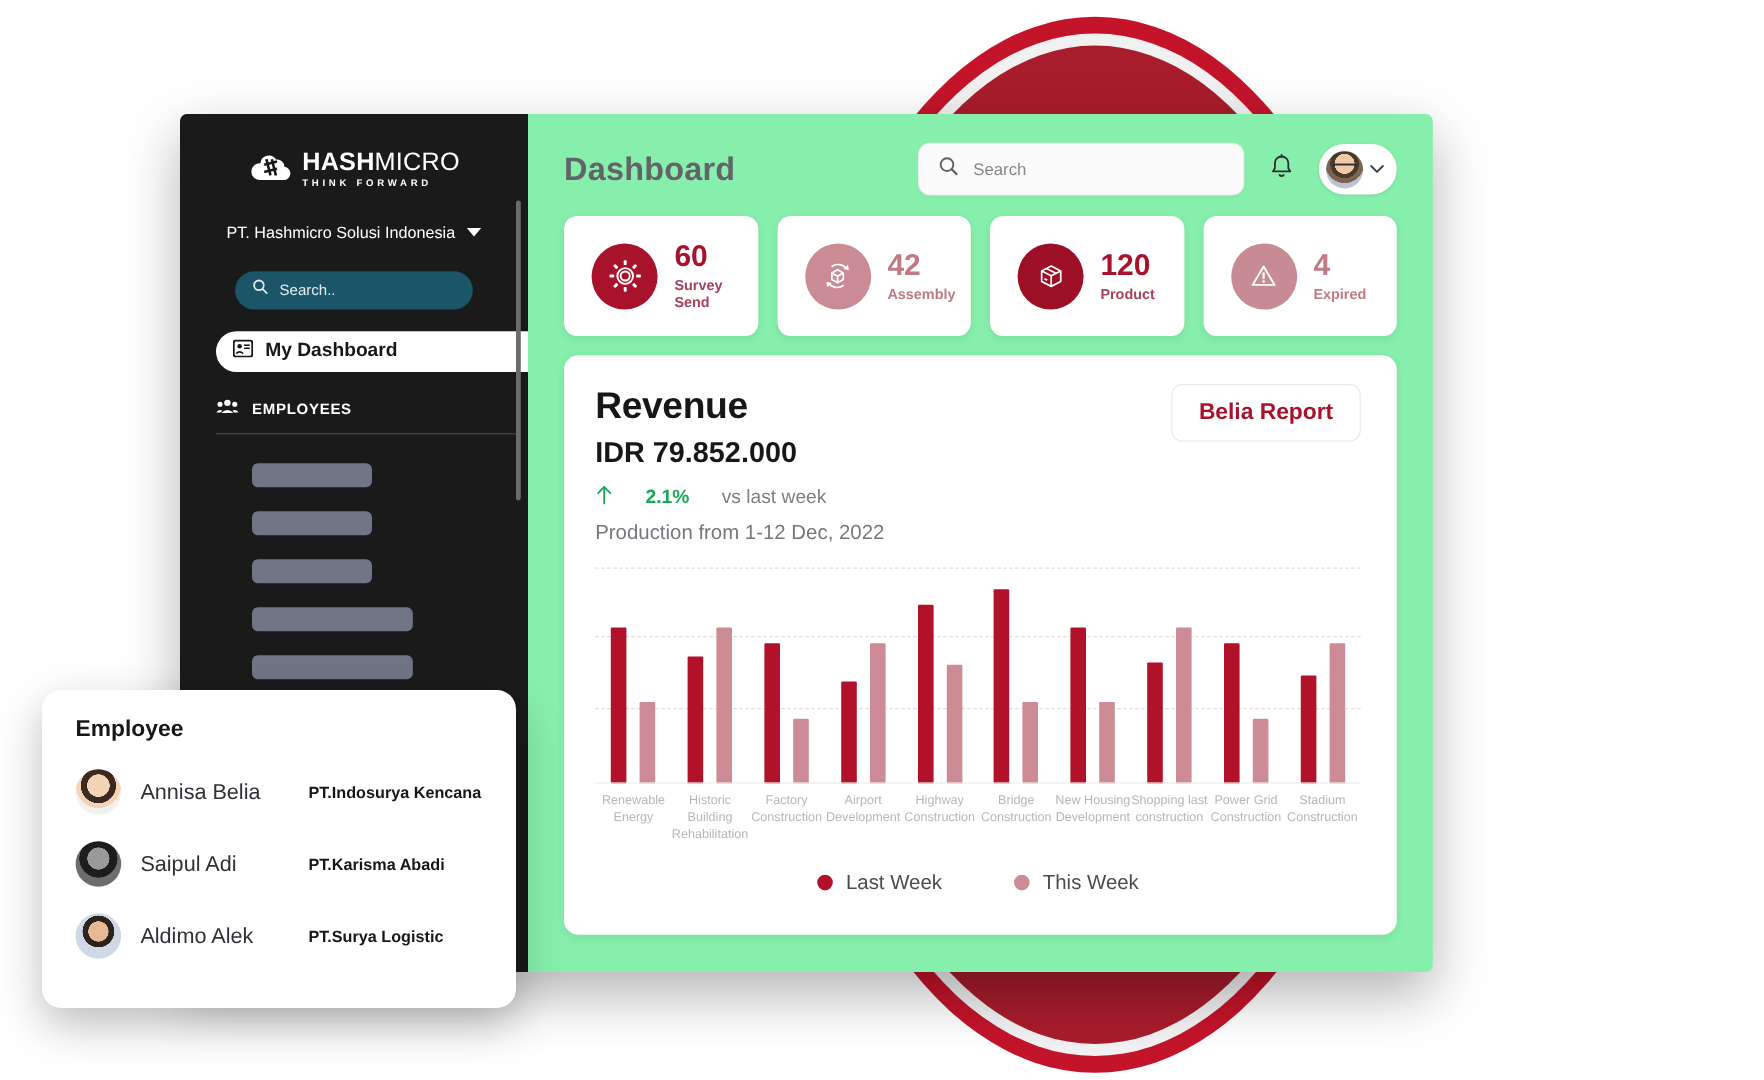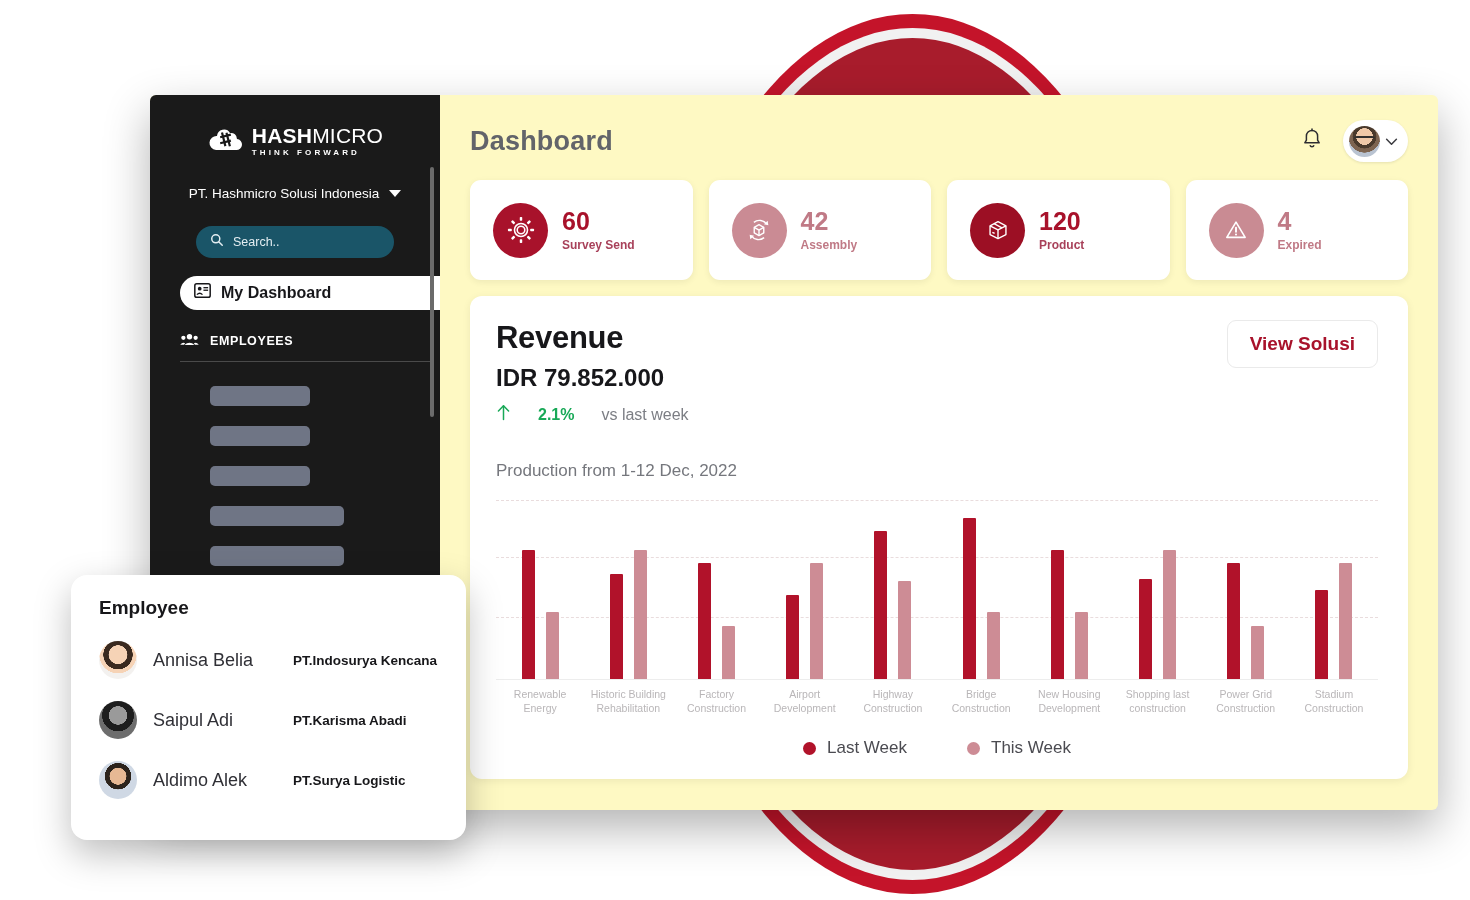--- a/index.html
+++ b/index.html
@@ -32,22 +32,22 @@
     left: 678px; top: 38px;
     width: 469px; height: 832px;
     border-radius: 50%;
     background: #a81c2c;
   }
 
   
   .app-window {
     position: absolute;
     left: 150px; top: 95px;
-    width: 1288px; height: 715px;
-    background: #fef9c3;
+    width: 1044px; height: 715px;
+    background: #86efac;
     border-radius: 6px;
     box-shadow: 0 18px 46px rgba(0,0,0,0.30);
     overflow: hidden;
     display: flex;
   }
 
   
   .sidebar {
     width: 290px;
     background: #1a1a1a;
@@ -149,21 +149,21 @@
     margin-top: 16px; background: #ffffff; border-radius: 12px;
     height: 483px; padding: 24px 30px 0 26px; position: relative;
     box-shadow: 0 2px 8px rgba(0,0,0,0.07);
   }
   .rev-head { display: flex; justify-content: space-between; align-items: flex-start; }
   .rev-title { font-size: 31px; font-weight: 700; color: #17171a; letter-spacing: -0.3px; }
   .rev-amount { font-size: 24px; font-weight: 600; color: #17171a; margin-top: 8px; }
   .rev-delta { display: flex; align-items: center; gap: 27px; margin-top: 12px; font-size: 16px; }
   .rev-delta-pct { color: #18a957; font-weight: 700; }
   .rev-delta-note { color: #7c7e84; }
-  .rev-sub { margin-top: 36px; font-size: 17px; color: #75777d; }
+  .rev-sub { margin-top: 8px; font-size: 17px; color: #75777d; }
   .view-report-btn {
     border: 1px solid #eaeaea; background: #fff; color: #a8122b;
     font-size: 19px; font-weight: 600; border-radius: 9px;
     padding: 12px 22px; cursor: pointer;
     font-family: "Liberation Sans", sans-serif;
   }
 
   
   .chart-area { position: relative; margin-top: 14px; height: 185px; }
   .gridline { position: absolute; left: 0; right: 0; height: 0; border-top: 1px dashed #e9dcdd; }
@@ -180,21 +180,20 @@
   .legend { display: flex; justify-content: center; gap: 60px; margin-top: 23px; }
   .legend-item { display: flex; align-items: center; gap: 11px; font-size: 17px; color: #4b4b51; }
   .legend-dot { width: 13px; height: 13px; border-radius: 50%; }
 
   
   .employee-card {
     position: absolute; left: 35px; top: 575px;
     width: 395px; height: 265px; background: #ffffff; border-radius: 16px;
     box-shadow: 0 14px 36px rgba(0,0,0,0.26);
     padding: 22px 26px 0 28px;
-    margin-left: 36px;
   }
   .employee-title { font-size: 19px; font-weight: 700; color: #17171a; }
   .emp-row { display: flex; align-items: center; margin-top: 22px; }
   .emp-avatar { width: 38px; height: 38px; border-radius: 50%; flex: 0 0 38px; overflow: hidden; position: relative; }
   .emp-name { font-size: 18px; color: #303036; margin-left: 16px; width: 140px; }
   .emp-company { font-size: 13.5px; font-weight: 700; color: #17171a; }
 </style>
 </head>
 <body>
 
@@ -279,20 +278,29 @@
       </div>
 
       <div class="side-scrollbar"></div>
     </div>
 
     <div class="content">
 
       <div class="topbar">
         <div class="page-title">Dashboard</div>
         <div class="topbar-right">
+          <div class="top-search">
+            <span>
+              <svg viewBox="0 0 18 18" width="17" height="17">
+                <circle cx="7.6" cy="7.6" r="5.6" fill="none" stroke="#5f6066" stroke-width="1.7"></circle>
+                <line x1="11.7" y1="11.7" x2="16" y2="16" stroke="#5f6066" stroke-width="1.9" stroke-linecap="round"></line>
+              </svg>
+            </span>
+            <span class="top-search-text">Search</span>
+          </div>
           <div class="bell-btn">
             <span>
               <svg viewBox="0 0 20 22" width="20" height="22">
                 <path d="M10 2.4 a5.6 5.6 0 0 1 5.6 5.6 v4.2 l1.6 2.6 H2.8 l1.6 -2.6 V8 A5.6 5.6 0 0 1 10 2.4 z" fill="none" stroke="#2d2d31" stroke-width="1.5" stroke-linejoin="round"></path>
                 <path d="M8 17.3 a2.1 2.1 0 0 0 4 0" fill="none" stroke="#2d2d31" stroke-width="1.5"></path>
                 <line x1="10" y1="1" x2="10" y2="2.6" stroke="#2d2d31" stroke-width="1.5" stroke-linecap="round"></line>
               </svg>
             </span>
           </div>
           <div class="avatar-chip">
@@ -398,21 +406,21 @@
                 <svg viewBox="0 0 16 18" width="15" height="17">
                   <line x1="8" y1="16.5" x2="8" y2="2" stroke="#18a957" stroke-width="1.6" stroke-linecap="round"></line>
                   <polyline points="2.6,7.4 8,1.8 13.4,7.4" fill="none" stroke="#18a957" stroke-width="1.6" stroke-linecap="round" stroke-linejoin="round"></polyline>
                 </svg>
               </span>
               <span class="rev-delta-pct">2.1%</span>
               <span class="rev-delta-note">vs last week</span>
             </div>
             <div class="rev-sub">Production from 1-12 Dec, 2022</div>
           </div>
-          <button class="view-report-btn">View Solusi</button>
+          <button class="view-report-btn">Belia Report</button>
         </div>
 
         <div class="chart-area">
           <div class="gridline" style="top:5px"></div>
           <div class="gridline" style="top:62px"></div>
           <div class="gridline" style="top:122px"></div>
           <div class="bars" id="chart-bars">
               <div class="bar-group">
                 <div class="bar last" style="height: 129.6px; background: rgb(177, 18, 42);"></div>
                 <div class="bar this" style="height: 68.4px; background: rgb(205, 140, 149);"></div>

